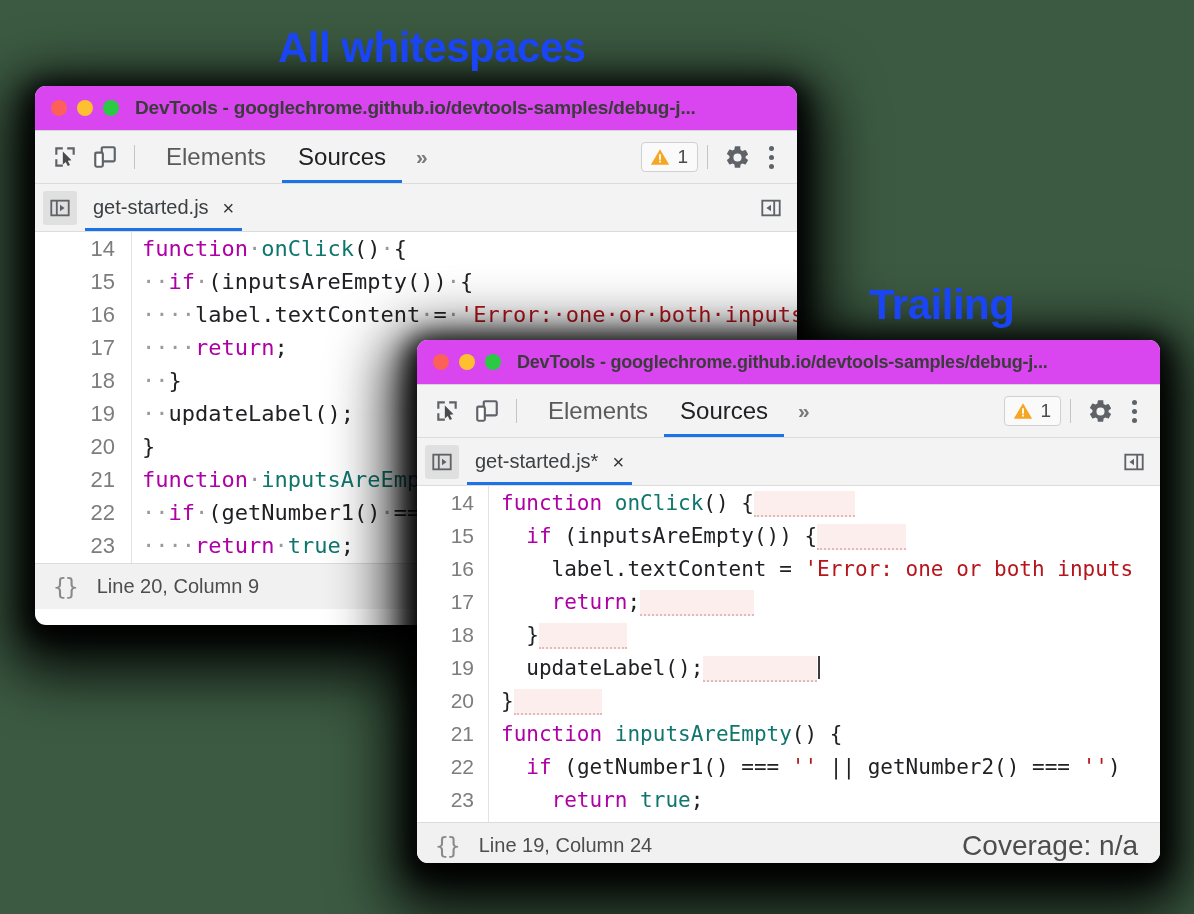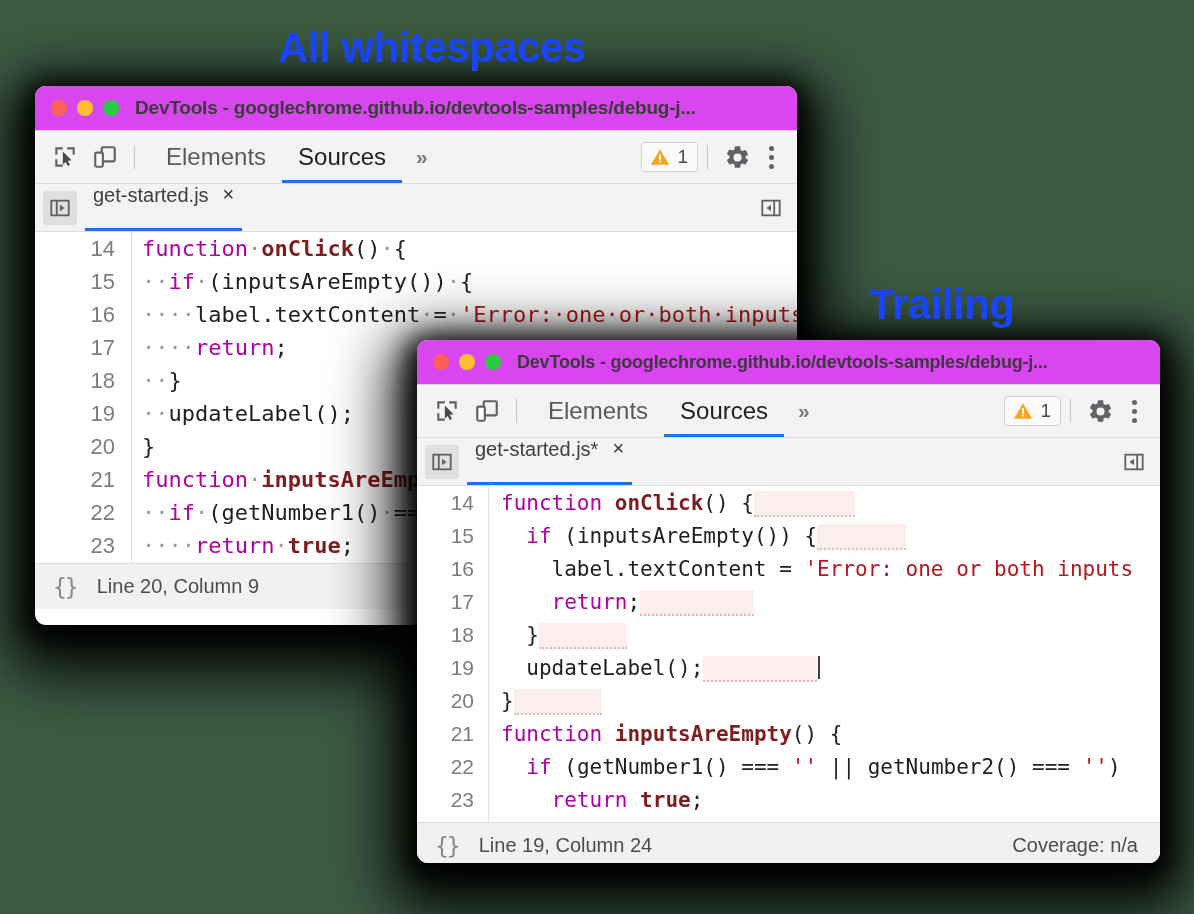--- a/index.html
+++ b/index.html
@@ -201,21 +201,21 @@
     width: 34px; height: 34px;
     background: #e0e0e0;
     border-radius: 3px;
     display: flex;
     align-items: center;
     justify-content: center;
     flex: none;
   }
   .file-tab {
     display: flex;
-    align-items: flex-start;
+    align-items: center;
     gap: 14px;
     padding: 0 16px;
     height: 100%;
     position: relative;
   }
   .file-tab-name {
     font-size: 20px;
     color: #3c4043;
     white-space: nowrap;
   }
@@ -284,21 +284,21 @@
     flex: 1;
     min-width: 0;
   }
   #window-trailing .code-text {
     font-size: 21px;
     padding-left: 12px;
   }
 
   
   .tk-kw   { color: #af00a5; }
-  .tk-fn   { color: #7f1d1d; font-weight: bold; }
+  .tk-fn   { color: #0f766e; }
   .tk-str  { color: #b5151b; }
   .tk-def  { color: #202124; }
   .tk-ws   { color: #9a9a9a; }
   .tk-trail{
     background: #fdeeee;
     border-bottom: 2px dotted #e4b9b9;
   }
   .caret {
     display: inline-block;
     width: 2px;
@@ -323,21 +323,21 @@
     color: #8a8a8a;
     letter-spacing: -2px;
     margin-right: 20px;
   }
   .status-pos {
     font-size: 20px;
     color: #4d4d4d;
   }
   .status-cov {
     margin-left: auto;
-    font-size: 20px;
+    font-size: 28px;
     color: #4d4d4d;
   }
 </style>
 </head>
 <body>
 
 <div class="annotation" id="ann-all-whitespaces">All whitespaces</div>
 
 <div class="annotation" id="ann-trailing">Trailing</div>
 

